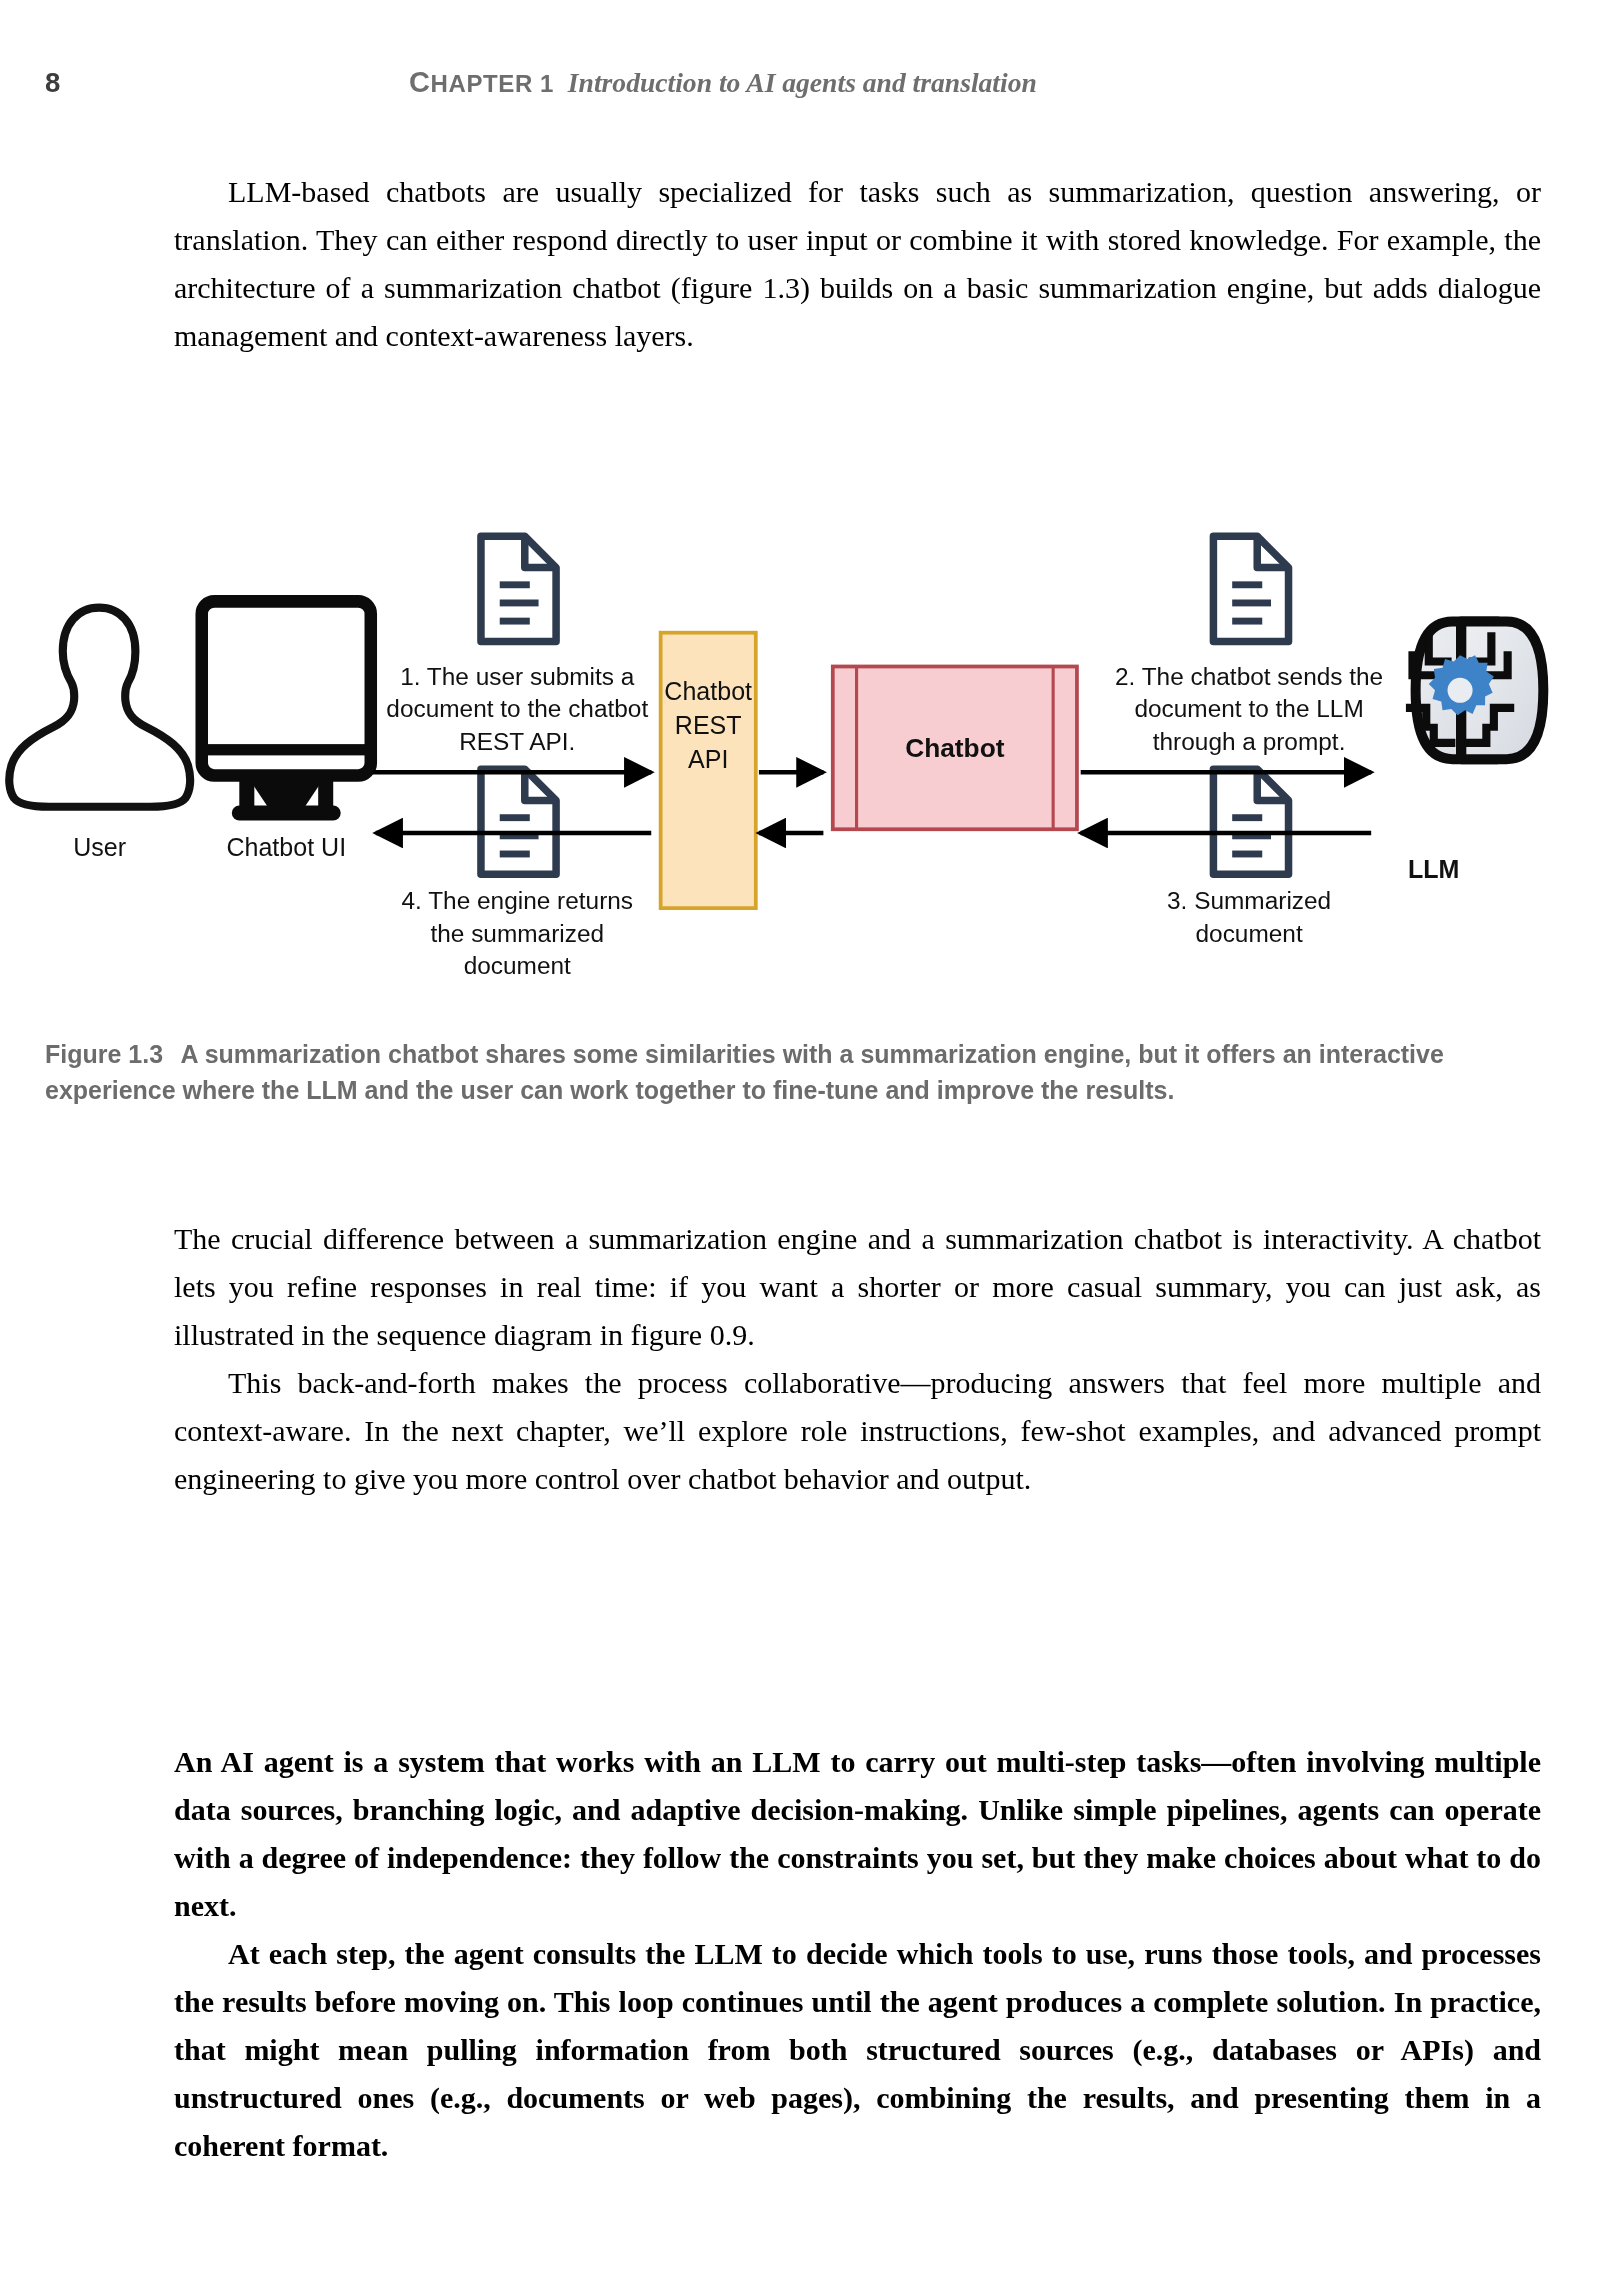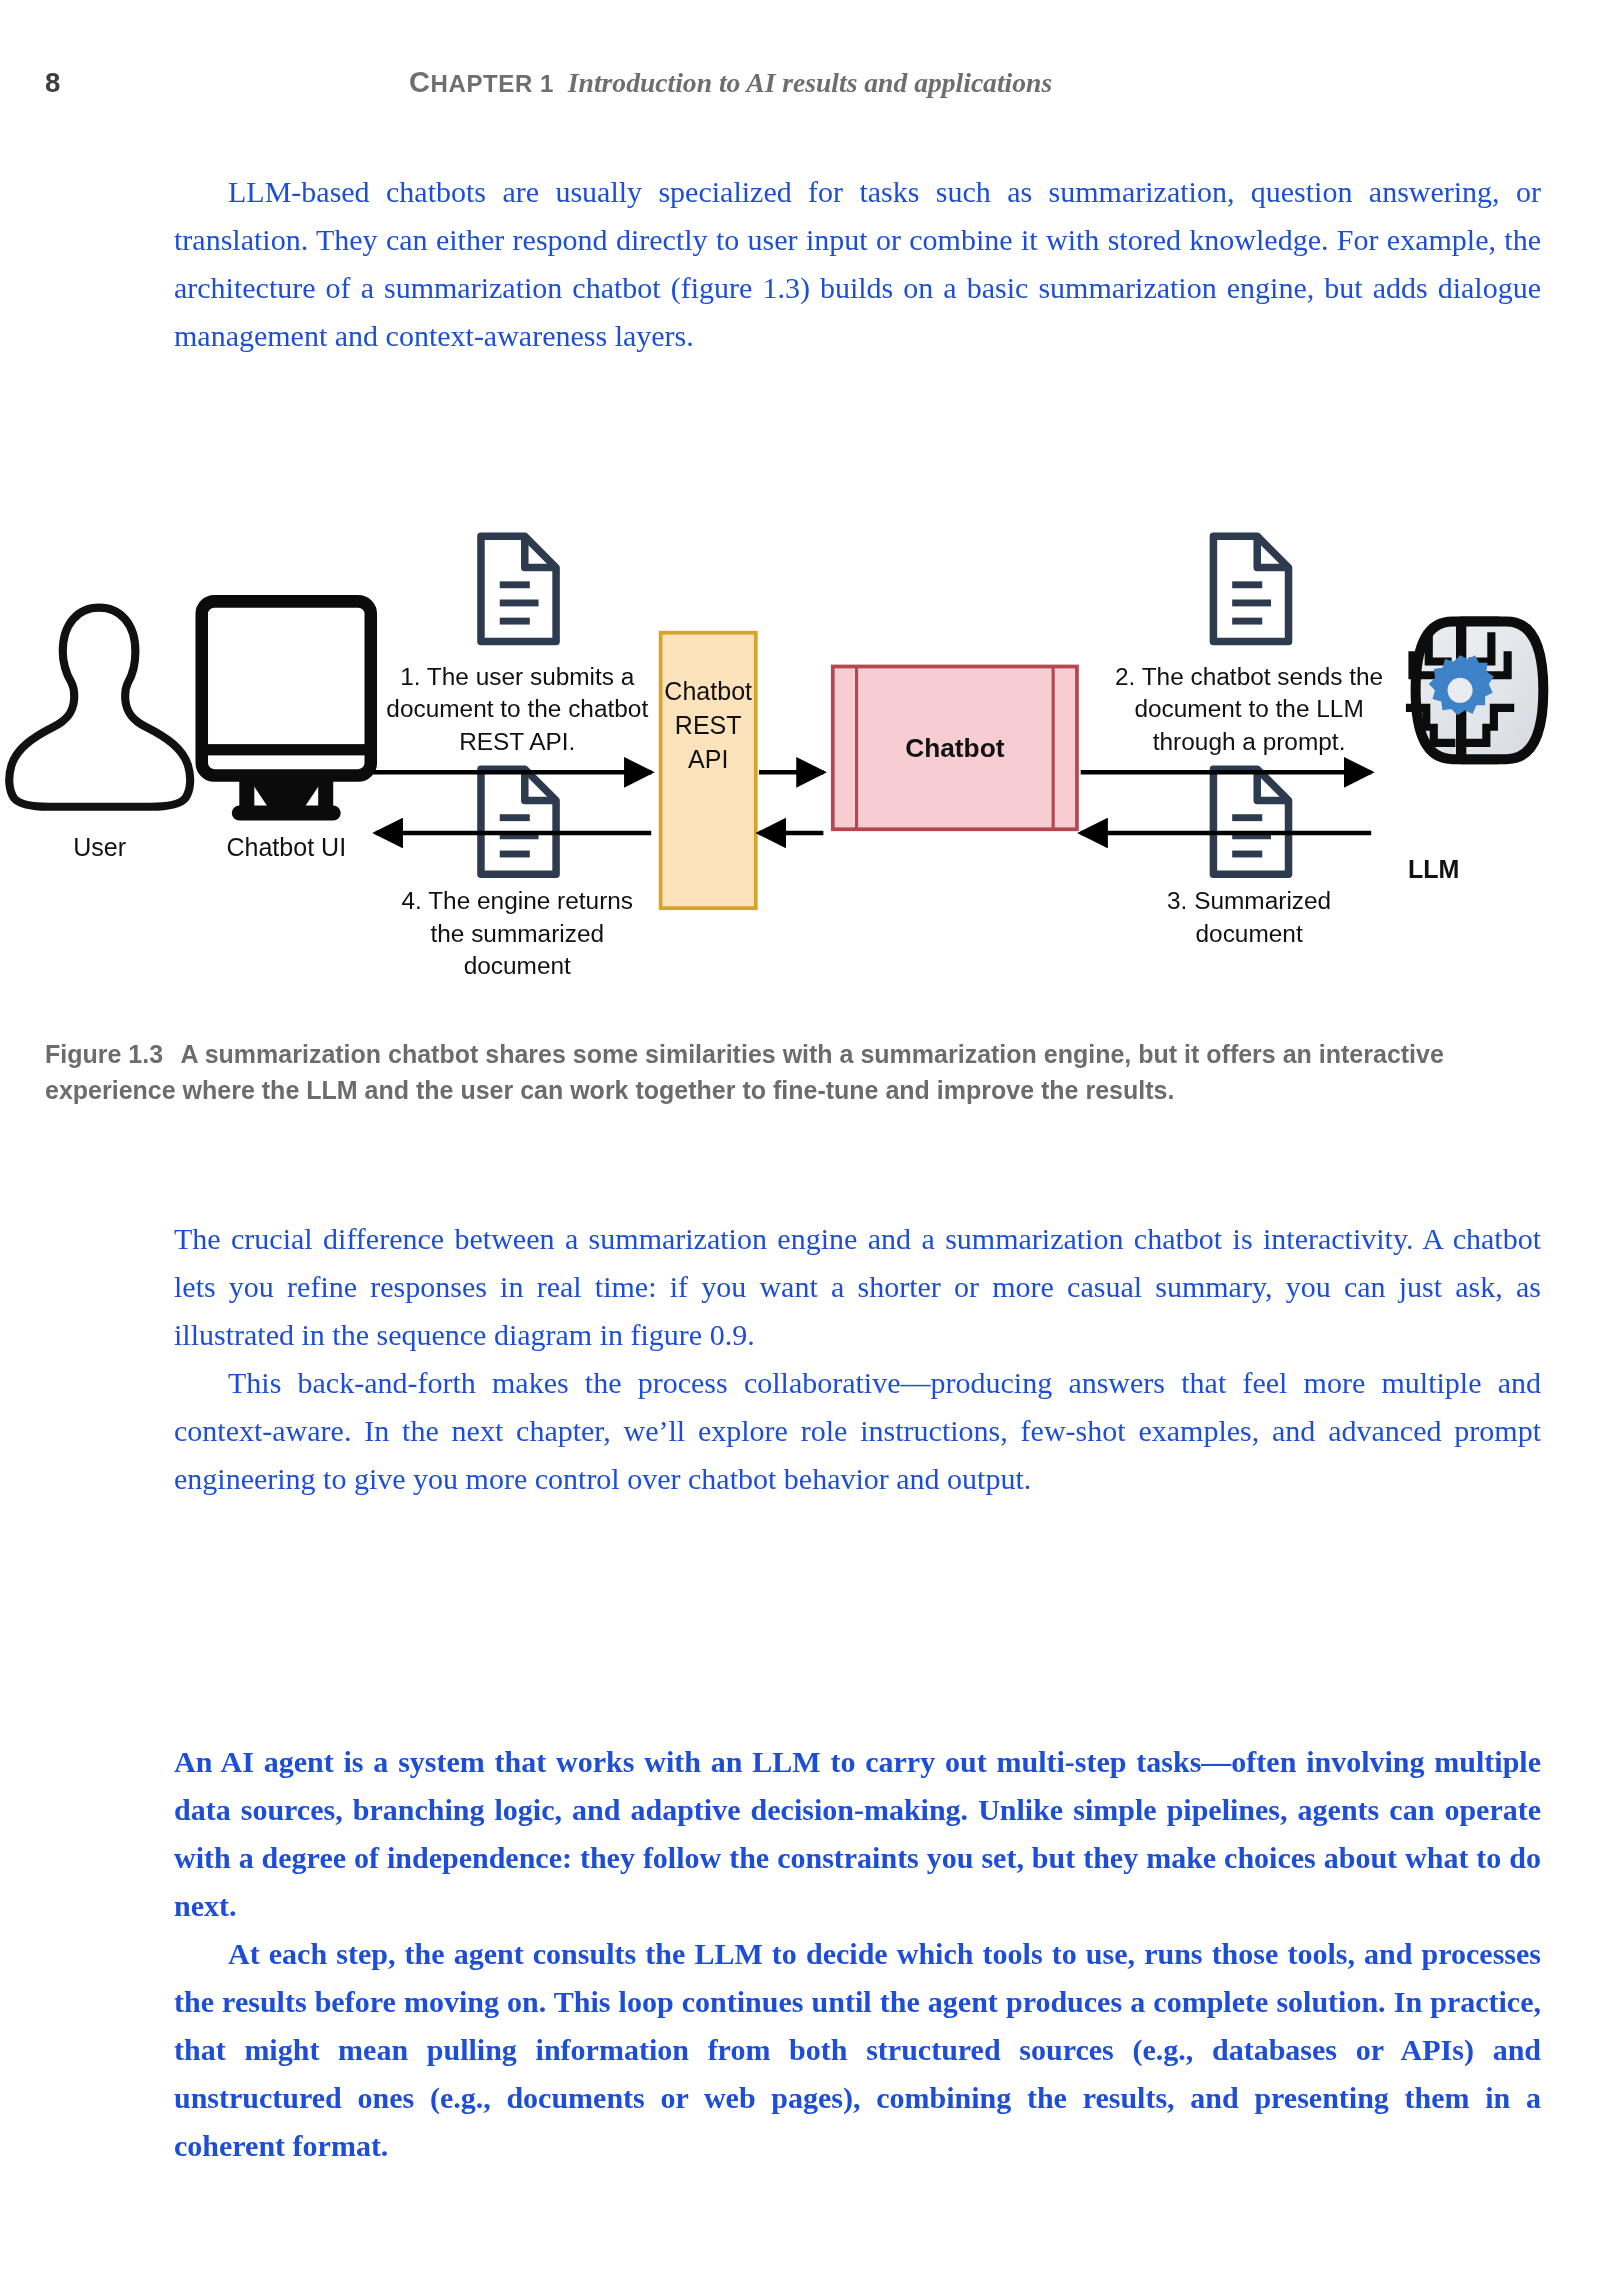--- a/index.html
+++ b/index.html
@@ -61,21 +61,21 @@
     margin-left: 13.8px;
   }
 
   
   .body-col {
     position: absolute;
     left: 174px;
     width: 1367px;
     font-size: 30px;
     line-height: 48px;
-    color: #1d4ed8;
+    color: #000000;
     text-align: justify;
     text-justify: inter-word;
   }
   .body-col p {
     margin: 0;
   }
   .indent {
     text-indent: 54px;
   }
 
@@ -129,21 +129,21 @@
   }
 </style>
 </head>
 <body>
 
 <div class="page">
 
   <div class="running-head">
     <div class="folio">8</div>
     <div class="head-center">
-      <span class="head-chapter"><span class="cap">C</span><span>HAPTER 1</span></span><span class="head-title">Introduction to AI results and applications</span>
+      <span class="head-chapter"><span class="cap">C</span><span>HAPTER 1</span></span><span class="head-title">Introduction to AI agents and translation</span>
     </div>
   </div>
 
   <div class="body-col" id="para-intro">
     <p class="indent">LLM-based chatbots are usually specialized for tasks such as summarization, question answering, or translation. They can either respond directly to user input or combine it with stored knowledge. For example, the architecture of a summarization chatbot (figure 1.3) builds on a basic summarization engine, but adds dialogue management and context-awareness layers.</p>
   </div>
 
   <div class="figure">
     <svg class="fig-svg" width="1623" height="457" viewBox="0 0 2592 730" xmlns="http://www.w3.org/2000/svg">
       <defs>

